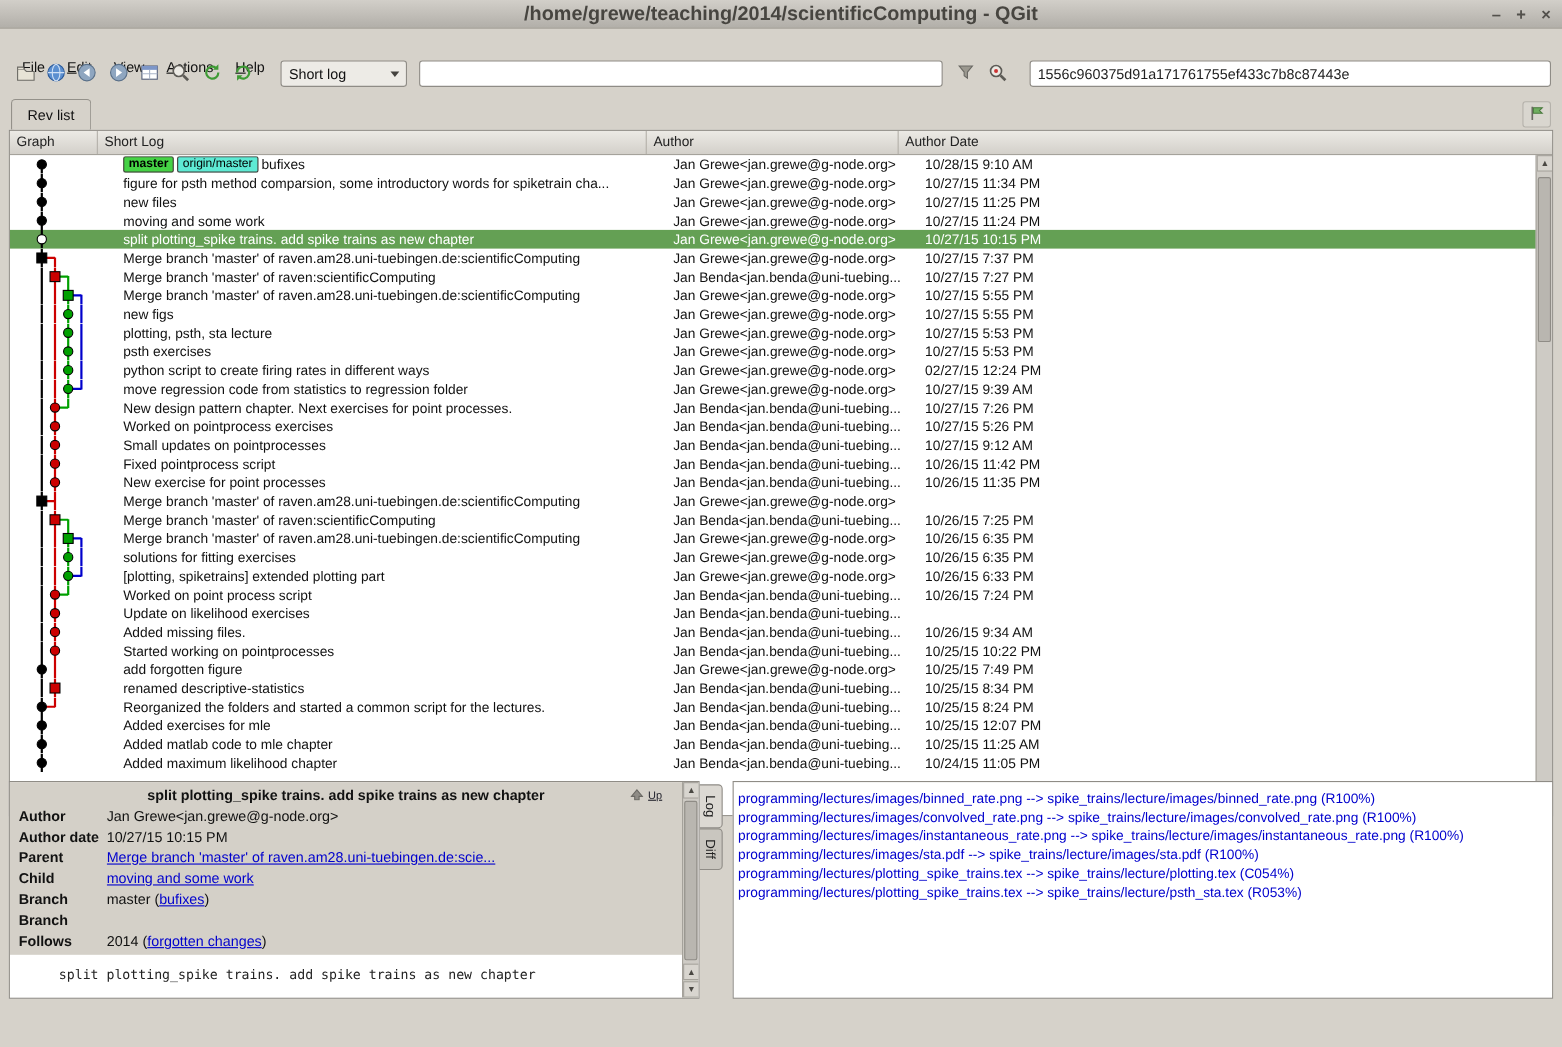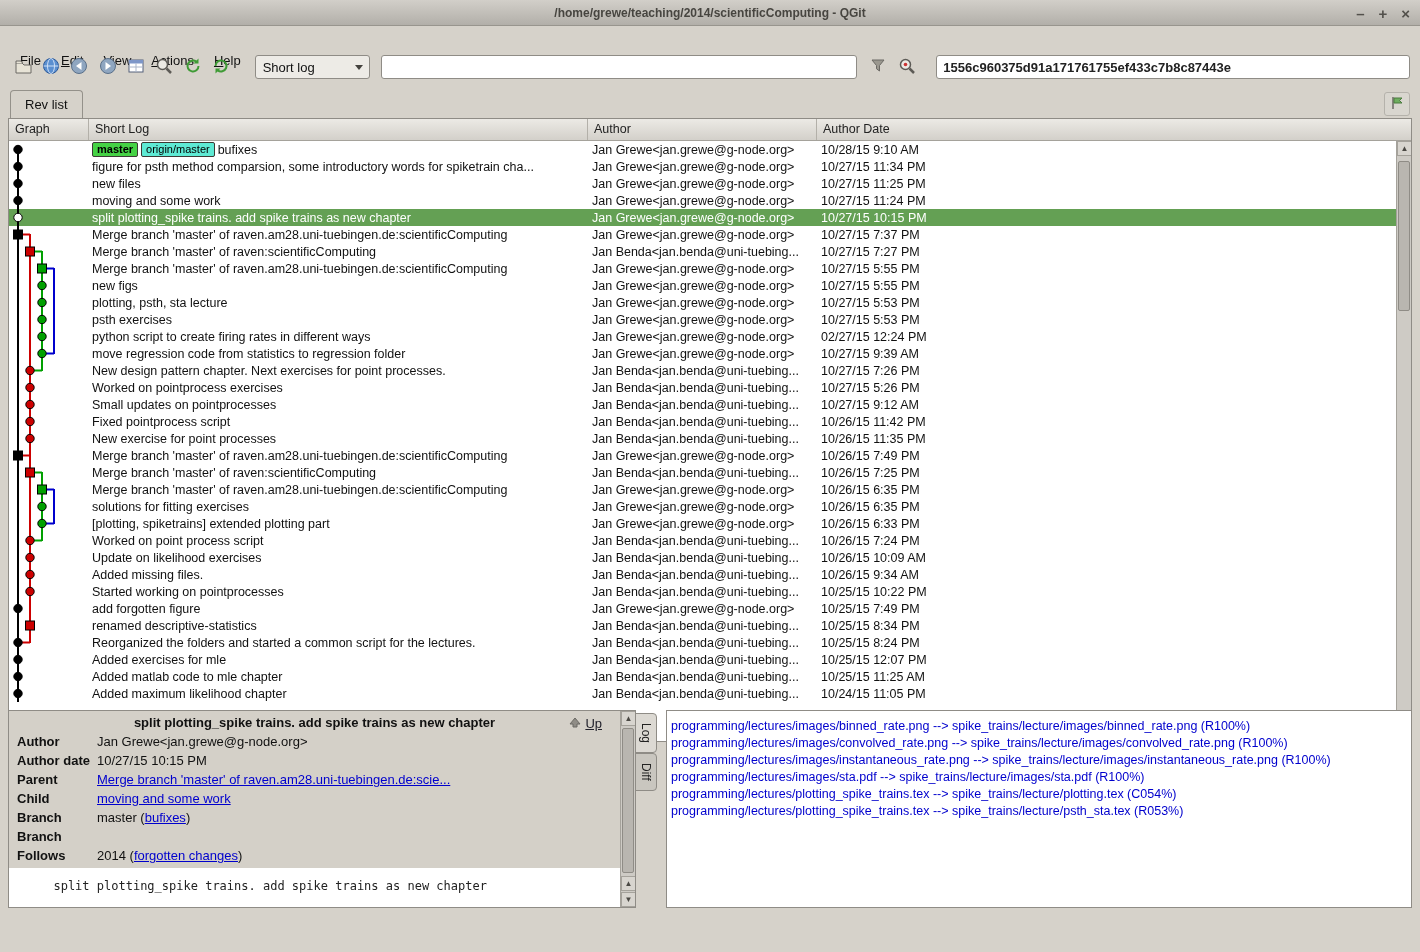--- a/index.html
+++ b/index.html
@@ -1,53 +1,53 @@
 <!DOCTYPE html>
 <html><head>
 <meta charset="utf-8">
 <style>
   *{box-sizing:border-box;margin:0;padding:0;}
   html,body{width:1420px;height:952px;}
   body{background:#d6d2ca;font-family:"Liberation Sans",sans-serif;font-size:13px;color:#111;overflow:hidden;position:relative;}
 
   
   .titlebar{height:26px;background:linear-gradient(#d2cfc9,#b2afa9);border-bottom:1px solid #98958e;display:flex;align-items:center;position:relative;}
-  .titlebar .title{flex:1;text-align:center;font-weight:bold;color:#474540;font-size:12px;}
+  .titlebar .title{flex:1;text-align:center;font-weight:bold;color:#474540;font-size:18px;}
   .win-controls{position:absolute;right:10px;top:0;height:26px;display:flex;gap:14px;align-items:center;color:#53514c;font-size:15px;font-weight:bold;}
   .win-controls span{cursor:default;line-height:1;}
 
   
   .menubar{height:24px;display:flex;align-items:center;padding-left:10px;}
   .menu-item{display:inline-block;padding:3px 10px;margin-top:44px;}
   .menu-item::first-letter{text-decoration:underline;}
 
   
   .toolbar{height:34px;display:flex;align-items:center;padding:0 10px;gap:3px;}
   .tbtn{width:26px;height:26px;display:flex;align-items:center;justify-content:center;border-radius:3px;}
   .combo{width:118px;height:24px;background:#edebe6;border:1px solid #8f8c86;border-radius:3px;display:flex;align-items:center;padding:0 7px;margin:0 8px 0 18px;position:relative;}
   .combo .carrow{position:absolute;right:6px;top:9px;width:0;height:0;border-left:4px solid transparent;border-right:4px solid transparent;border-top:5px solid #44423e;}
   .tinput{height:24px;border:1px solid #8f8c86;border-radius:3px;background:#fff;padding:0 6px;font-family:"Liberation Sans",sans-serif;font-size:13px;color:#222;}
   .search-input{width:488px;margin-right:6px;}
-  .sha-input{width:486px;margin-left:14px;font-weight:bold;}
+  .sha-input{width:486px;margin-left:14px;}
 
   
   .tabbar{position:absolute;left:8px;right:8px;top:90px;height:28px;}
   .tab{display:inline-block;height:28px;padding:6px 14px 0 14px;background:#d6d2ca;border:1px solid #94918a;border-bottom:none;border-radius:4px 4px 0 0;margin-left:2px;font-size:13px;}
   .tabbar-btn{position:absolute;right:2px;top:2px;width:26px;height:24px;display:flex;align-items:center;justify-content:center;border:1px solid #b5b2ab;border-radius:3px;background:#d9d6cf;}
 
   
   .table-frame{position:absolute;left:8px;right:8px;top:118px;height:624px;background:#fff;border:1px solid #8f8c86;overflow:hidden;}
   .thead{display:flex;height:22px;background:linear-gradient(#eceae5,#d3d0ca);border-bottom:1px solid #a5a29b;font-size:12.5px;color:#222;}
   .thcell{padding:3px 6px;border-right:1px solid #b3b0a9;white-space:nowrap;overflow:hidden;}
   .th-graph{width:80px;}
   .th-msg{width:499px;}
   .th-author{width:229px;}
   .th-date{flex:1;border-right:none;}
   .rows{position:relative;height:561px;overflow:hidden;}
-  .trow{display:flex;height:17px;align-items:center;font-size:12.5px;white-space:nowrap;}
+  .trow{display:flex;height:17px;align-items:center;font-size:12.5px;white-space:nowrap;padding-left:20px;}
   .trow.selected{background:#64a054;color:#fff;}
   .cell{overflow:hidden;white-space:nowrap;}
   .c-graph{width:80px;height:17px;flex:none;}
   .c-msg{width:499px;padding:0 3px;display:flex;align-items:center;gap:3px;flex:none;}
   .c-author{width:229px;padding:0 4px;flex:none;}
   .c-date{flex:1;padding:0 4px;}
   .badge{font-size:11px;line-height:13px;height:15px;padding:0 4px;border:1px solid #3c3a35;border-radius:2px;color:#000;}
   .badge.head{background:#45d245;font-weight:bold;}
   .badge.remote{background:#5eead4;}
 
@@ -59,21 +59,21 @@
   .sb-thumb{position:absolute;left:1px;width:12px;background:#b9b6b0;border:1px solid #8f8c86;border-radius:2px;}
   .main-thumb{top:20px;height:150px;}
 
   
   .bottom{position:absolute;left:8px;right:8px;top:710px;height:198px;display:flex;}
   .details-panel{width:628px;border:1px solid #8f8c86;background:#fff;position:relative;overflow:hidden;flex:none;}
   .details-inner{position:absolute;left:0;top:0;right:15px;bottom:0;}
   .details-info{background:#d4d0c8;padding-bottom:3px;position:relative;}
   .details-title{font-weight:bold;text-align:center;padding:4px 70px 2px 70px;font-size:13px;white-space:nowrap;overflow:hidden;}
   .up-link{position:absolute;right:18px;top:5px;display:flex;align-items:center;gap:4px;}
-  .up-link .uptext{color:#22222c;text-decoration:underline;font-size:13px;}
+  .up-link .uptext{color:#22222c;text-decoration:underline;font-size:10px;}
   .dfield{display:flex;line-height:19px;font-size:13px;}
   .dlabel{width:88px;font-weight:bold;padding-left:8px;flex:none;}
   .dvalue{flex:1;white-space:nowrap;overflow:hidden;}
   .dlink{color:#0000cd;text-decoration:underline;}
   .details-msg{font-family:"DejaVu Sans Mono",monospace;font-size:12px;color:#222;padding:11px 0 0 30px;white-space:pre;}
   .details-scroll{position:absolute;top:0;right:0;bottom:0;width:15px;background:#cecbc5;border-left:1px solid #a5a29b;}
   .d-thumb{top:17px;bottom:34px;}
   .sb-down2{bottom:16px;}
 
   .vtabs{width:30px;flex:none;display:flex;flex-direction:column;padding-top:3px;align-items:flex-start;}
@@ -431,21 +431,20 @@
         <div class="cell c-graph"><svg width="80" height="17">
             <line x1="9" y1="0" x2="9" y2="17" stroke="#000000" stroke-width="2"></line>
             <line x1="21" y1="0" x2="21" y2="17" stroke="#cc0000" stroke-width="2"></line>
             <line x1="9" y1="8.5" x2="21" y2="8.5" stroke="#cc0000" stroke-width="2"></line>
             <rect x="4.5" y="4" width="9" height="9" fill="#000000" stroke="#000"></rect>
           </svg></div>
         <div class="cell c-msg">
           <span>Merge branch 'master' of raven.am28.uni-tuebingen.de:scientificComputing</span>
         </div>
         <div class="cell c-author">Jan Grewe&lt;jan.grewe@g-node.org&gt;</div>
-        <div class="cell c-date">10/26/15 7:49 PM</div>
       </div>
       <div class="trow">
         <div class="cell c-graph"><svg width="80" height="17">
             <line x1="9" y1="0" x2="9" y2="17" stroke="#000000" stroke-width="2"></line>
             <line x1="21" y1="0" x2="21" y2="17" stroke="#cc0000" stroke-width="2"></line>
             <line x1="33" y1="8" x2="33" y2="17" stroke="#00a000" stroke-width="2"></line>
             <line x1="21" y1="8.5" x2="33" y2="8.5" stroke="#00a000" stroke-width="2"></line>
             <rect x="16.5" y="4" width="9" height="9" fill="#cc0000" stroke="#000"></rect>
           </svg></div>
         <div class="cell c-msg">
@@ -515,21 +514,20 @@
       <div class="trow">
         <div class="cell c-graph"><svg width="80" height="17">
             <line x1="9" y1="0" x2="9" y2="17" stroke="#000000" stroke-width="2"></line>
             <line x1="21" y1="0" x2="21" y2="17" stroke="#cc0000" stroke-width="2"></line>
             <circle cx="21" cy="8.5" r="4.2" fill="#cc0000" stroke="#000"></circle>
           </svg></div>
         <div class="cell c-msg">
           <span>Update on likelihood exercises</span>
         </div>
         <div class="cell c-author">Jan Benda&lt;jan.benda@uni-tuebing...</div>
-        <div class="cell c-date">10/26/15 10:09 AM</div>
       </div>
       <div class="trow">
         <div class="cell c-graph"><svg width="80" height="17">
             <line x1="9" y1="0" x2="9" y2="17" stroke="#000000" stroke-width="2"></line>
             <line x1="21" y1="0" x2="21" y2="17" stroke="#cc0000" stroke-width="2"></line>
             <circle cx="21" cy="8.5" r="4.2" fill="#cc0000" stroke="#000"></circle>
           </svg></div>
         <div class="cell c-msg">
           <span>Added missing files.</span>
         </div>

